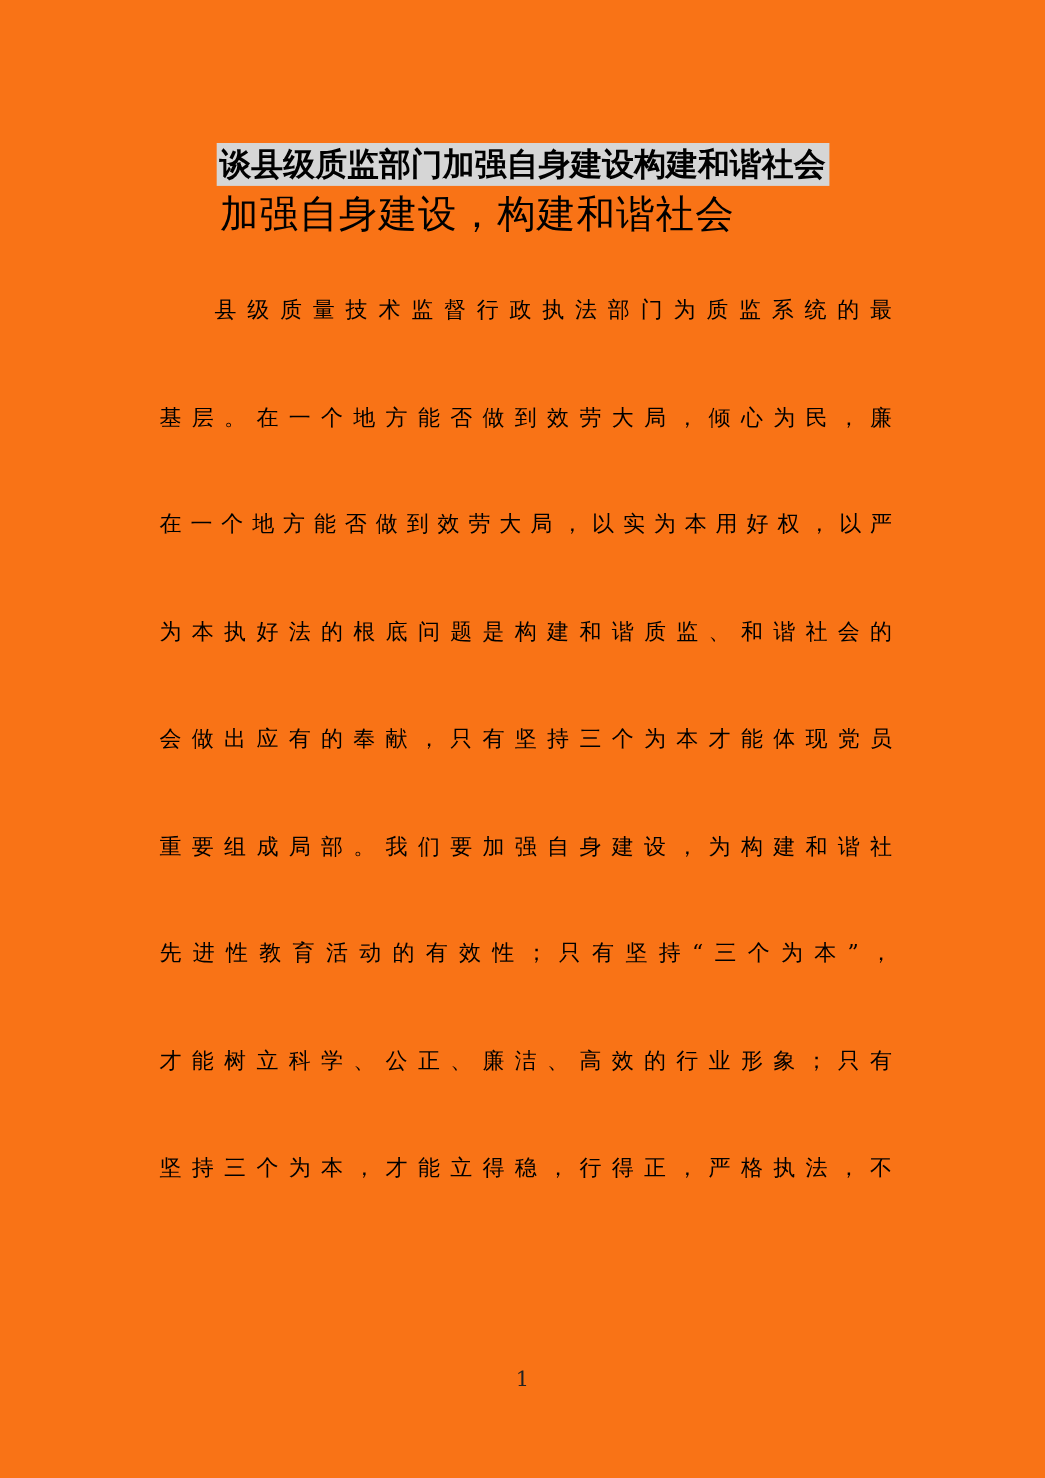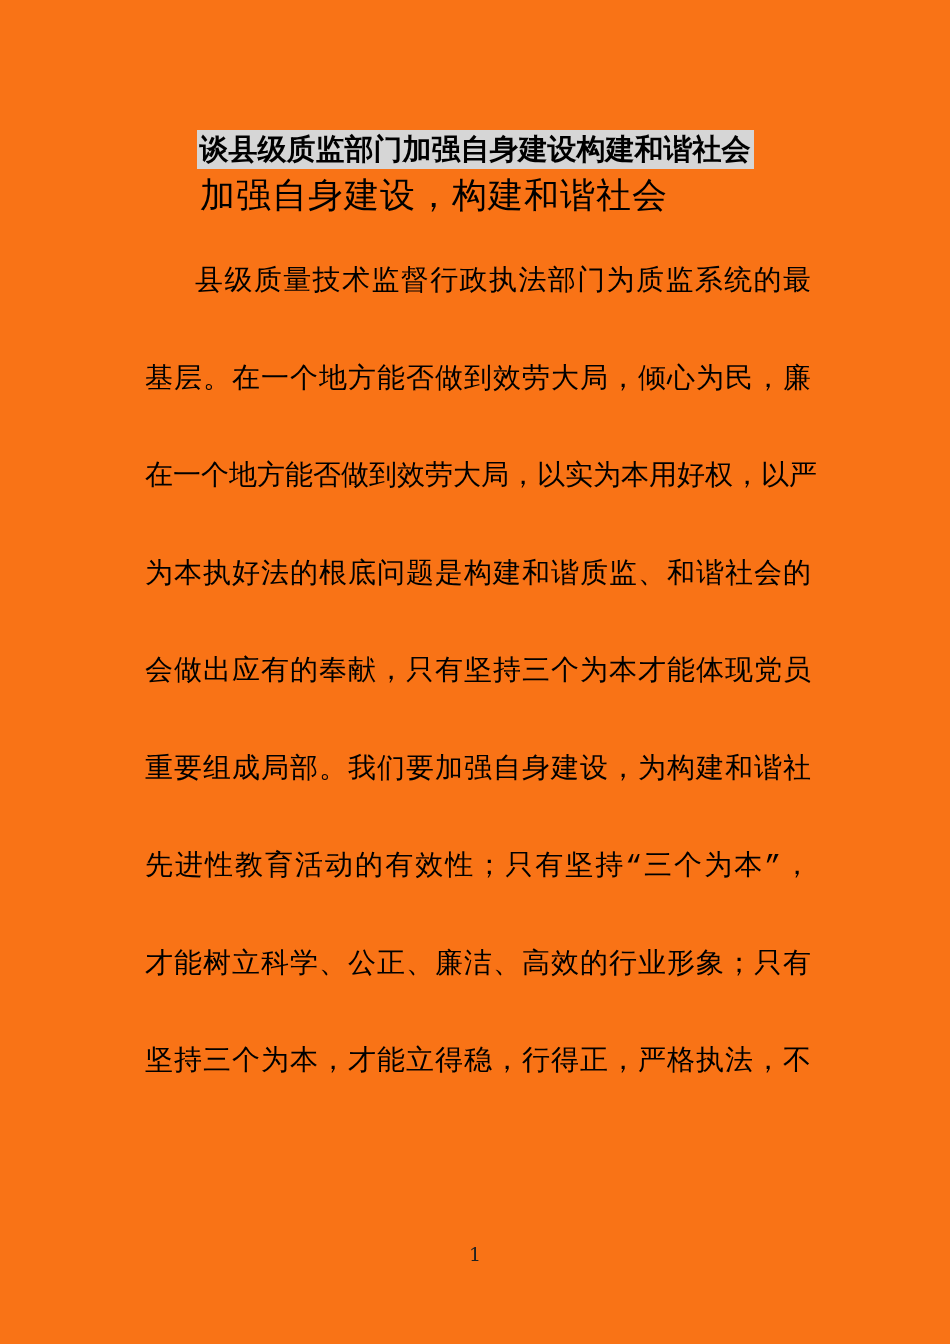--- a/index.html
+++ b/index.html
@@ -46,26 +46,25 @@
   }
   .body-block {
     position: absolute;
     top: 233px;
     left: 145px;
     width: 666px;
   }
   .body-line {
     height: 97.5px;
     line-height: 97.5px;
-    font-size: 28px;
+    font-size: 20px;
     text-align: justify;
     text-align-last: justify;
     text-justify: inter-character;
     white-space: nowrap;
-    font-family: Liberation Mono, monospace;
   }
   .body-line.first-line {
     text-indent: 50px;
   }
   .footer {
     position: absolute;
     top: 1240px;
     left: 0;
     width: 950px;
     text-align: center;

